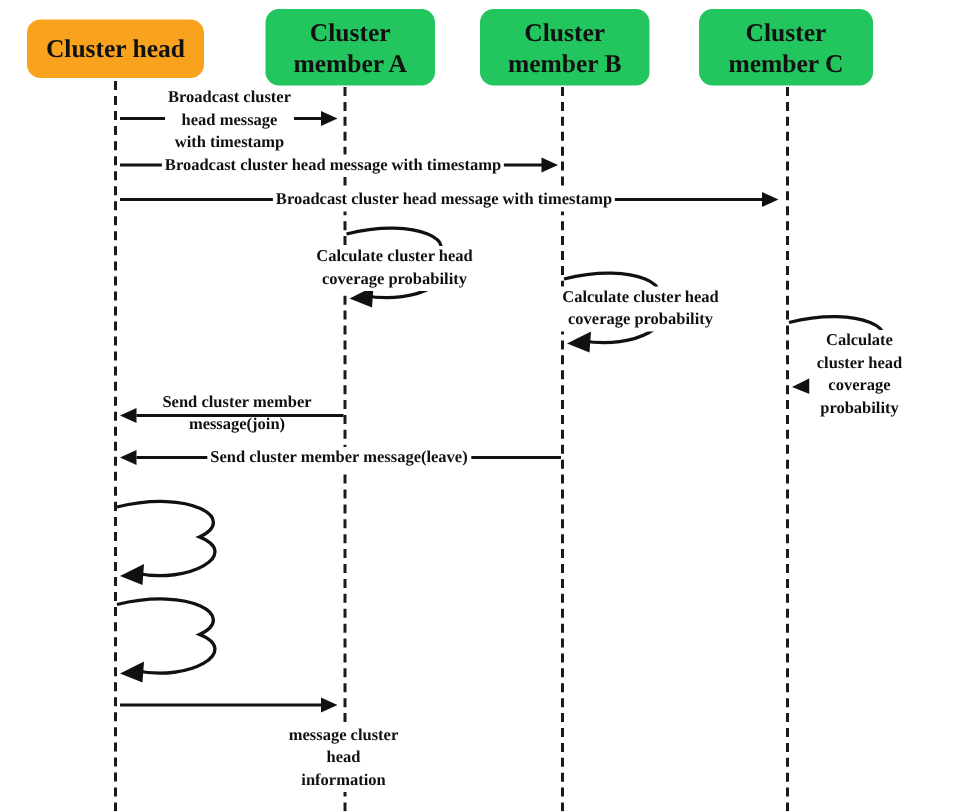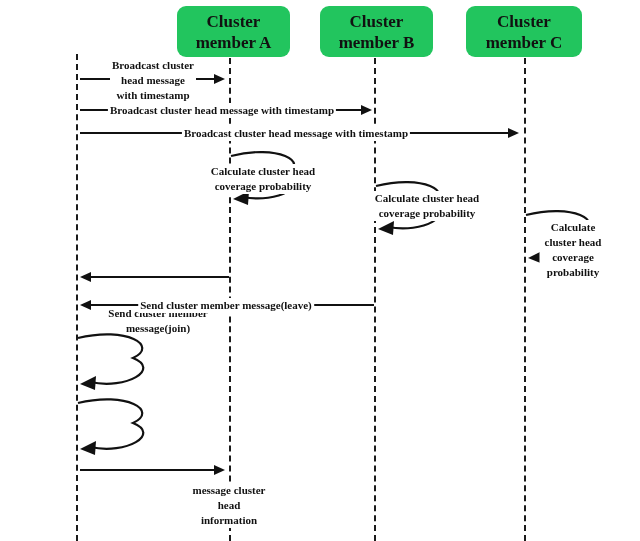--- a/index.html
+++ b/index.html
@@ -30,20 +30,21 @@
 </head>
 <body>
 
 <div id="canvas">
 
   <div class="lifeline" style="left:76px;top:54px;height:487px;"></div>
   <div class="lifeline" style="left:229px;top:58px;height:483px;"></div>
   <div class="lifeline" style="left:374px;top:58px;height:483px;"></div>
   <div class="lifeline" style="left:524px;top:58px;height:483px;"></div>
 
+  <div class="actor-box actor-head" style="left:18px;top:13px;width:118px;height:39px;">Cluster head</div>
   <div class="actor-box actor-member" style="left:177px;top:6px;width:113px;height:51px;">Cluster
 member A</div>
   <div class="actor-box actor-member" style="left:320px;top:6px;width:113px;height:51px;">Cluster
 member B</div>
   <div class="actor-box actor-member" style="left:466px;top:6px;width:116px;height:51px;">Cluster
 member C</div>
 
   <div class="mline" style="left:80px;top:78px;width:134px;"></div>
   <div class="arrow-right" style="left:214px;top:74px;"></div>
   <div class="msg-label bg-white" style="left:153px;top:58px;">Broadcast cluster
@@ -74,21 +75,21 @@
 
   <svg class="loop-svg" style="left:523px;top:207px;" width="92" height="60" viewBox="0 0 92 60">
     <path d="M 3 8 C 50 -4 82 14 58 26 C 84 36 50 56 15 49"></path>
     <polygon points="5,51 21,43 20,57"></polygon>
   </svg>
   <div class="msg-label bg-white" style="left:573px;top:220px;">Calculate cluster head
 coverage probability</div>
 
   <div class="mline" style="left:91px;top:276px;width:138px;"></div>
   <div class="arrow-left" style="left:80px;top:272px;"></div>
-  <div class="msg-label" style="left:158px;top:261px;margin-top:45px;">Send cluster member
+  <div class="msg-label" style="left:158px;top:261px;">Send cluster member
 message(join)</div>
 
   <div class="mline" style="left:91px;top:304px;width:283px;"></div>
   <div class="arrow-left" style="left:80px;top:300px;"></div>
   <div class="msg-label bg-white" style="left:226px;top:298px;">Send cluster member message(leave)</div>
 
   <svg class="loop-svg" style="left:75px;top:331px;" width="86" height="62" viewBox="0 0 86 62">
     <path d="M 3 7 C 52 -5 84 15 58 27 C 86 38 52 59 15 51"></path>
     <polygon points="5,53 21,45 20,59"></polygon>
   </svg>

